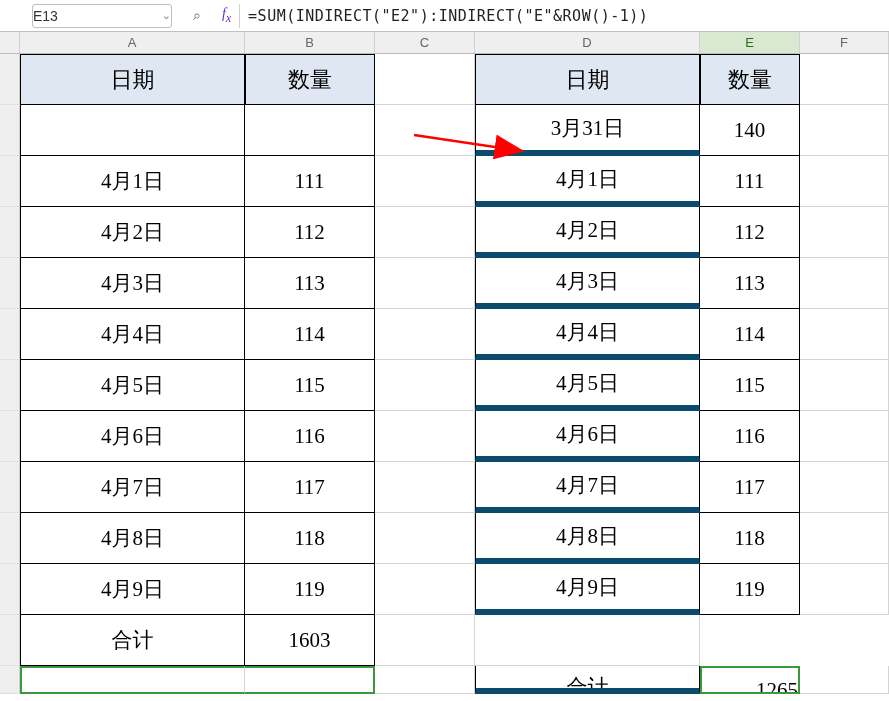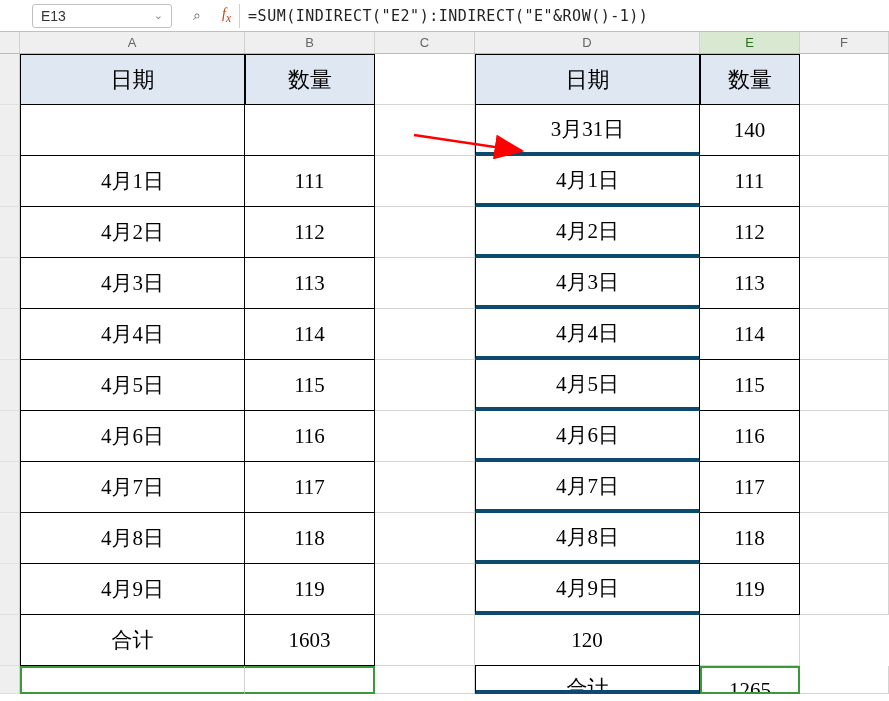--- a/index.html
+++ b/index.html
@@ -23,35 +23,35 @@
   }
   .name-box {
     width: 140px;
     height: 24px;
     margin-left: 32px;
     border: 1px solid #c0c0c0;
     border-radius: 3px;
     display: flex;
     align-items: center;
     justify-content: space-between;
-    padding: 0 8px;
+    padding: 0 0;
     background: #fff;
     font-family: Arial, sans-serif;
     color: #333;
   }
   .name-box .chev {
     color: #888;
     font-size: 11px;
   }
   .fb-gap { width: 50px; display:flex; align-items:center; justify-content:center; }
   .fb-icon { color: #666; font-family: Arial, sans-serif; cursor:pointer; }
   .fx {
     font-style: italic;
     font-family: "Times New Roman", serif;
-    color: #c2410c;
+    color: #6d28d9;
     margin-right: 8px;
   }
   .formula-input {
     flex: 1;
     height: 24px;
     border: none;
     border-left: 1px solid #d0d0d0;
     padding-left: 8px;
     font-family: "Consolas","SimSun",monospace;
     font-size: 15px;
@@ -106,24 +106,25 @@
     font-size: 21px;
     color: #000;
   }
   .hdr {
     border: 1px solid #000;
     background: #dfe7f2;
     font-size: 22px;
   }
   .bA { border-right: 1px solid #000; border-bottom: 1px solid #000; border-left: 1px solid #000; }
   .bB { border-right: 1px solid #000; border-bottom: 1px solid #000; }
-  .bD { border-right: 1px solid #000; border-bottom: 4px solid #0c4a6e; border-left: 1px solid #000; }
+  .bD { border-right: 1px solid #000; border-bottom: 6px solid #0c4a6e; border-left: 1px solid #000; }
   .bE { border-right: 1px solid #000; border-bottom: 1px solid #000; }
   .selE {
     border: 2.5px solid #3a9a3a !important;
+    justify-content: flex-end;
   }
   .partial { height: 28px !important; }
   .partial .cell, .partial .rowgutter { overflow:hidden; }
   .partial .cell > span { position:relative; top: 10px;}
 
   .arrow {
     position: absolute;
     left: 412px;
     top: 75px;
     pointer-events:none;
@@ -391,23 +392,20 @@
         <div class="rowgutter"></div>
         <div class="cell bA">
           <span>合计</span>
         </div>
         <div class="cell bB">
           <span>1603</span>
         </div>
         <div class="cell ">
           <span></span>
         </div>
-        <div class="cell bE">
-          <span>120</span>
-        </div>
         <div class="cell ">
           <span></span>
         </div>
       </div>
       <div class="row partial">
         <div class="rowgutter"></div>
         <div class="cell " style="border-left: 2.5px solid rgb(58, 154, 58); border-bottom: 2.5px solid rgb(58, 154, 58); border-top: 2.5px solid rgb(58, 154, 58);">
           <span></span>
         </div>
         <div class="cell " style="border-right: 2.5px solid rgb(58, 154, 58); border-bottom: 2.5px solid rgb(58, 154, 58); border-top: 2.5px solid rgb(58, 154, 58);">

